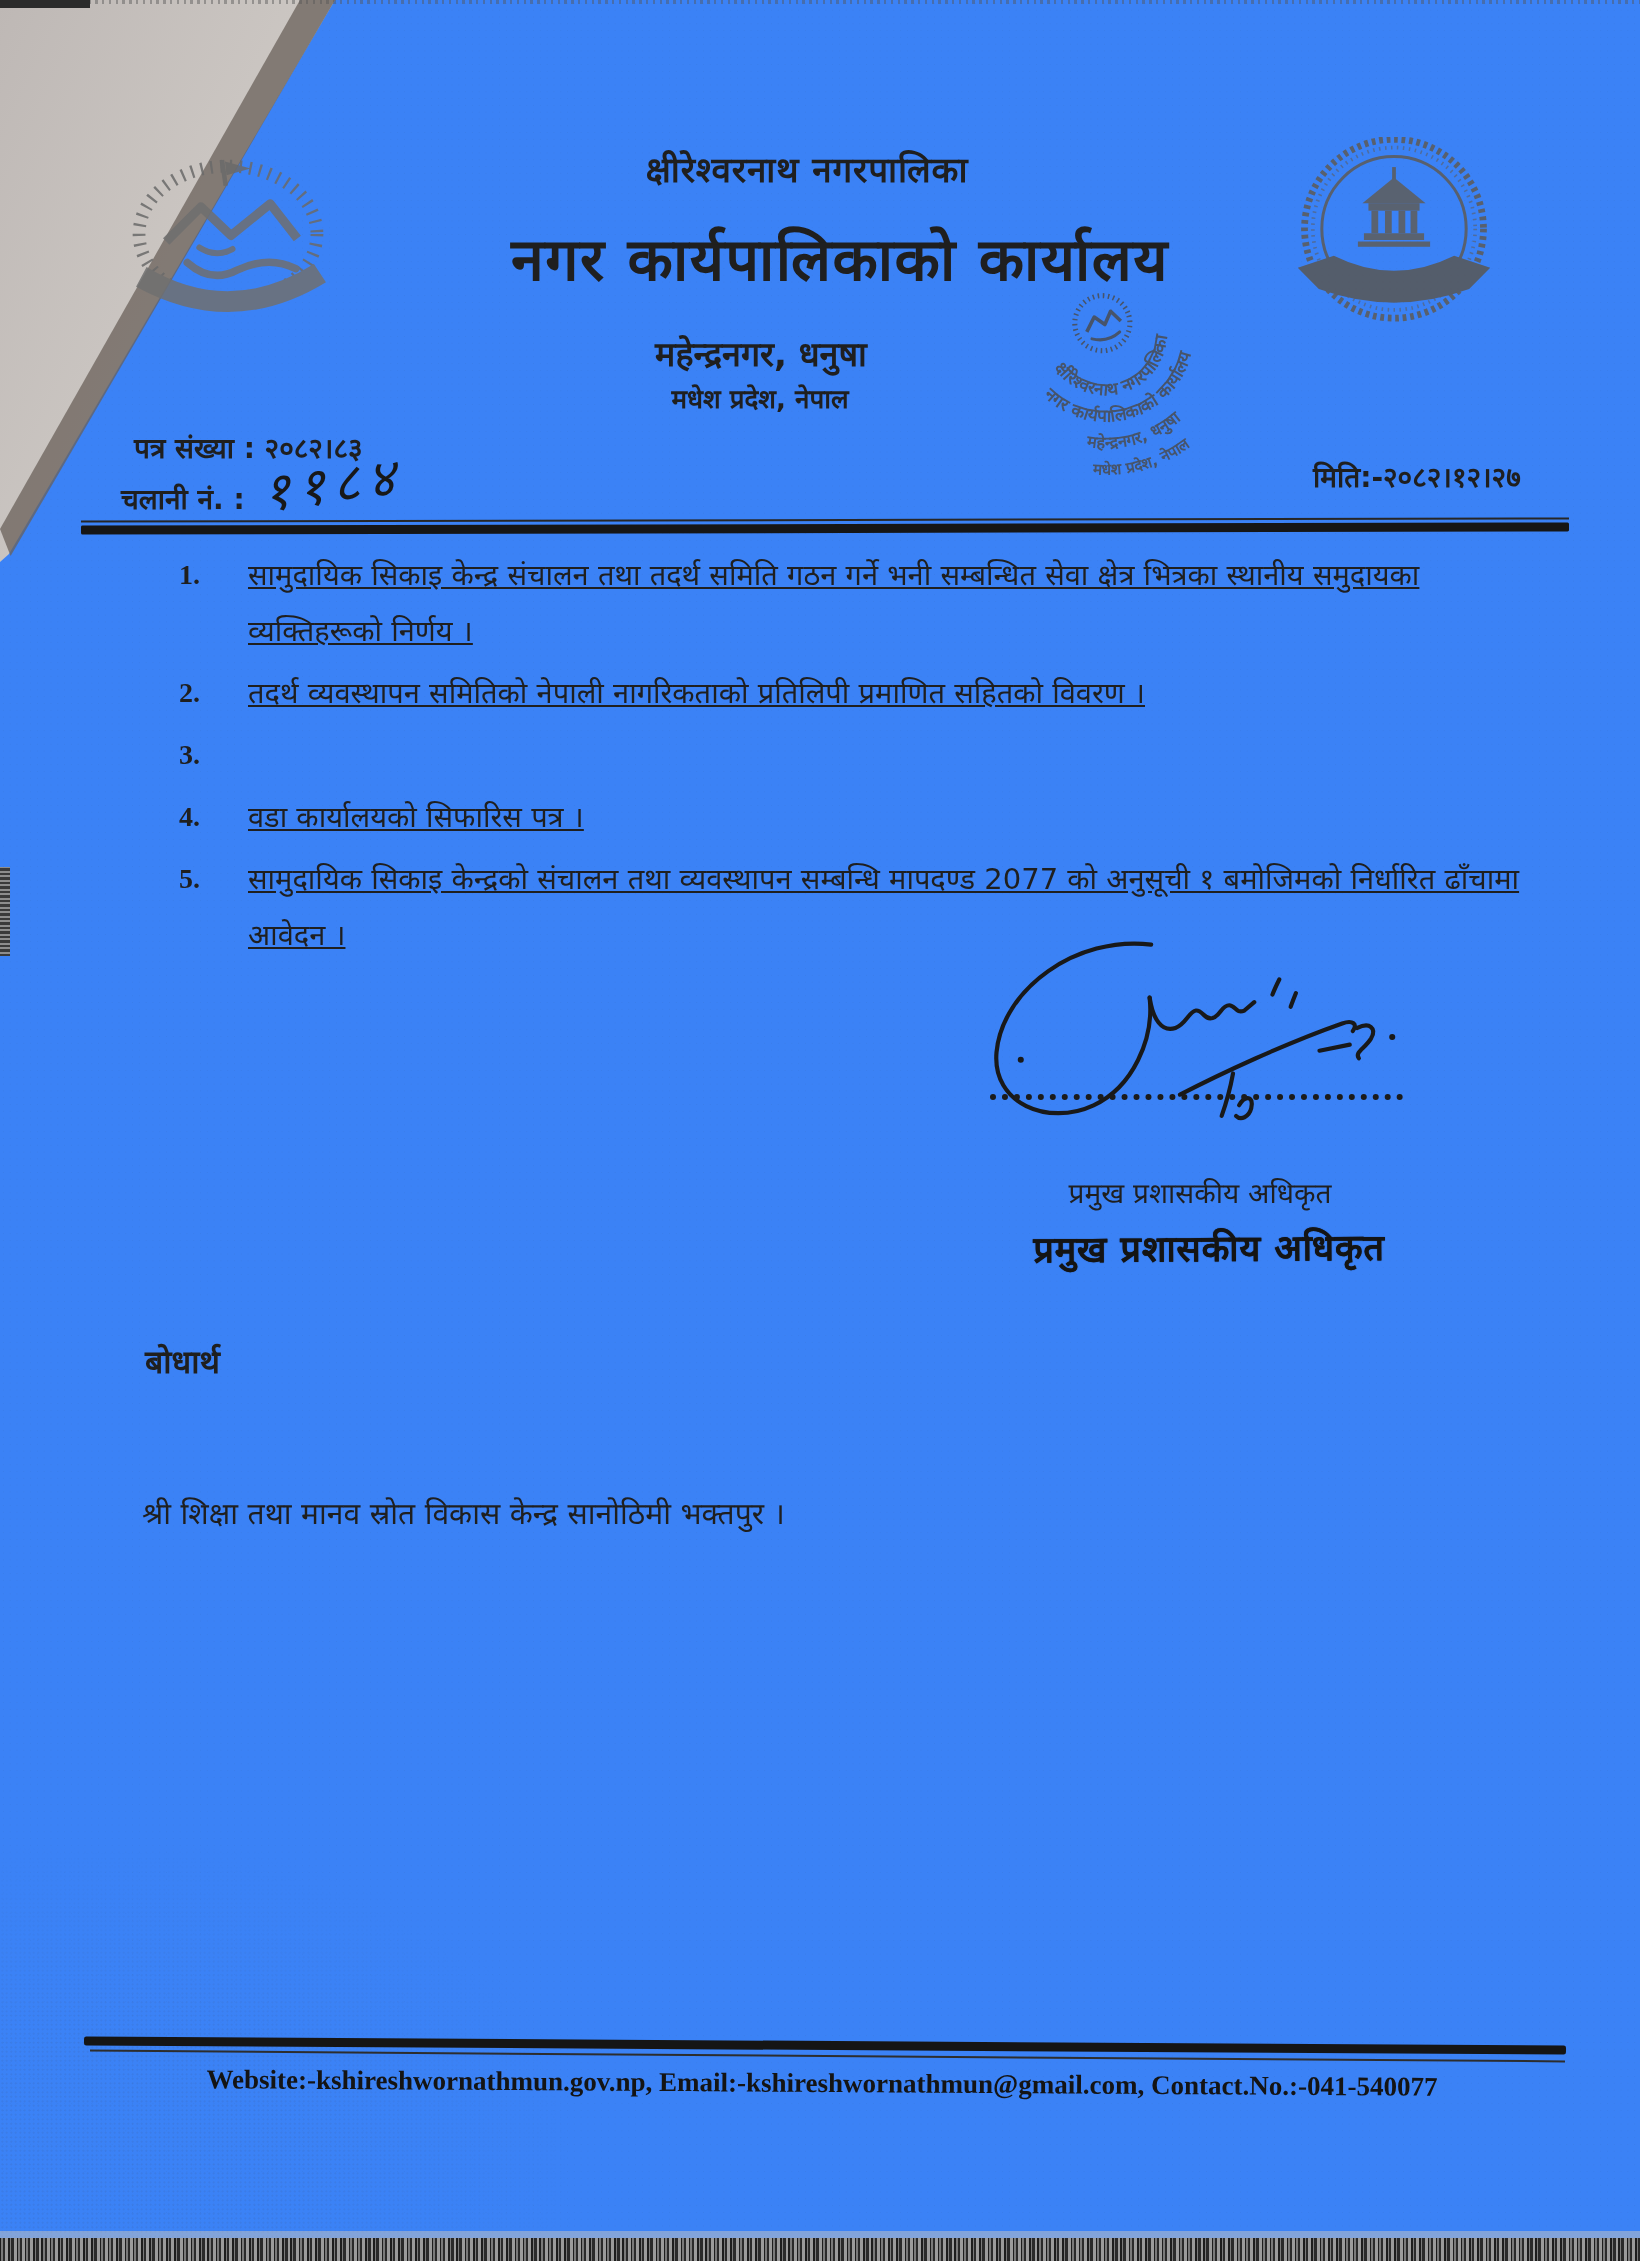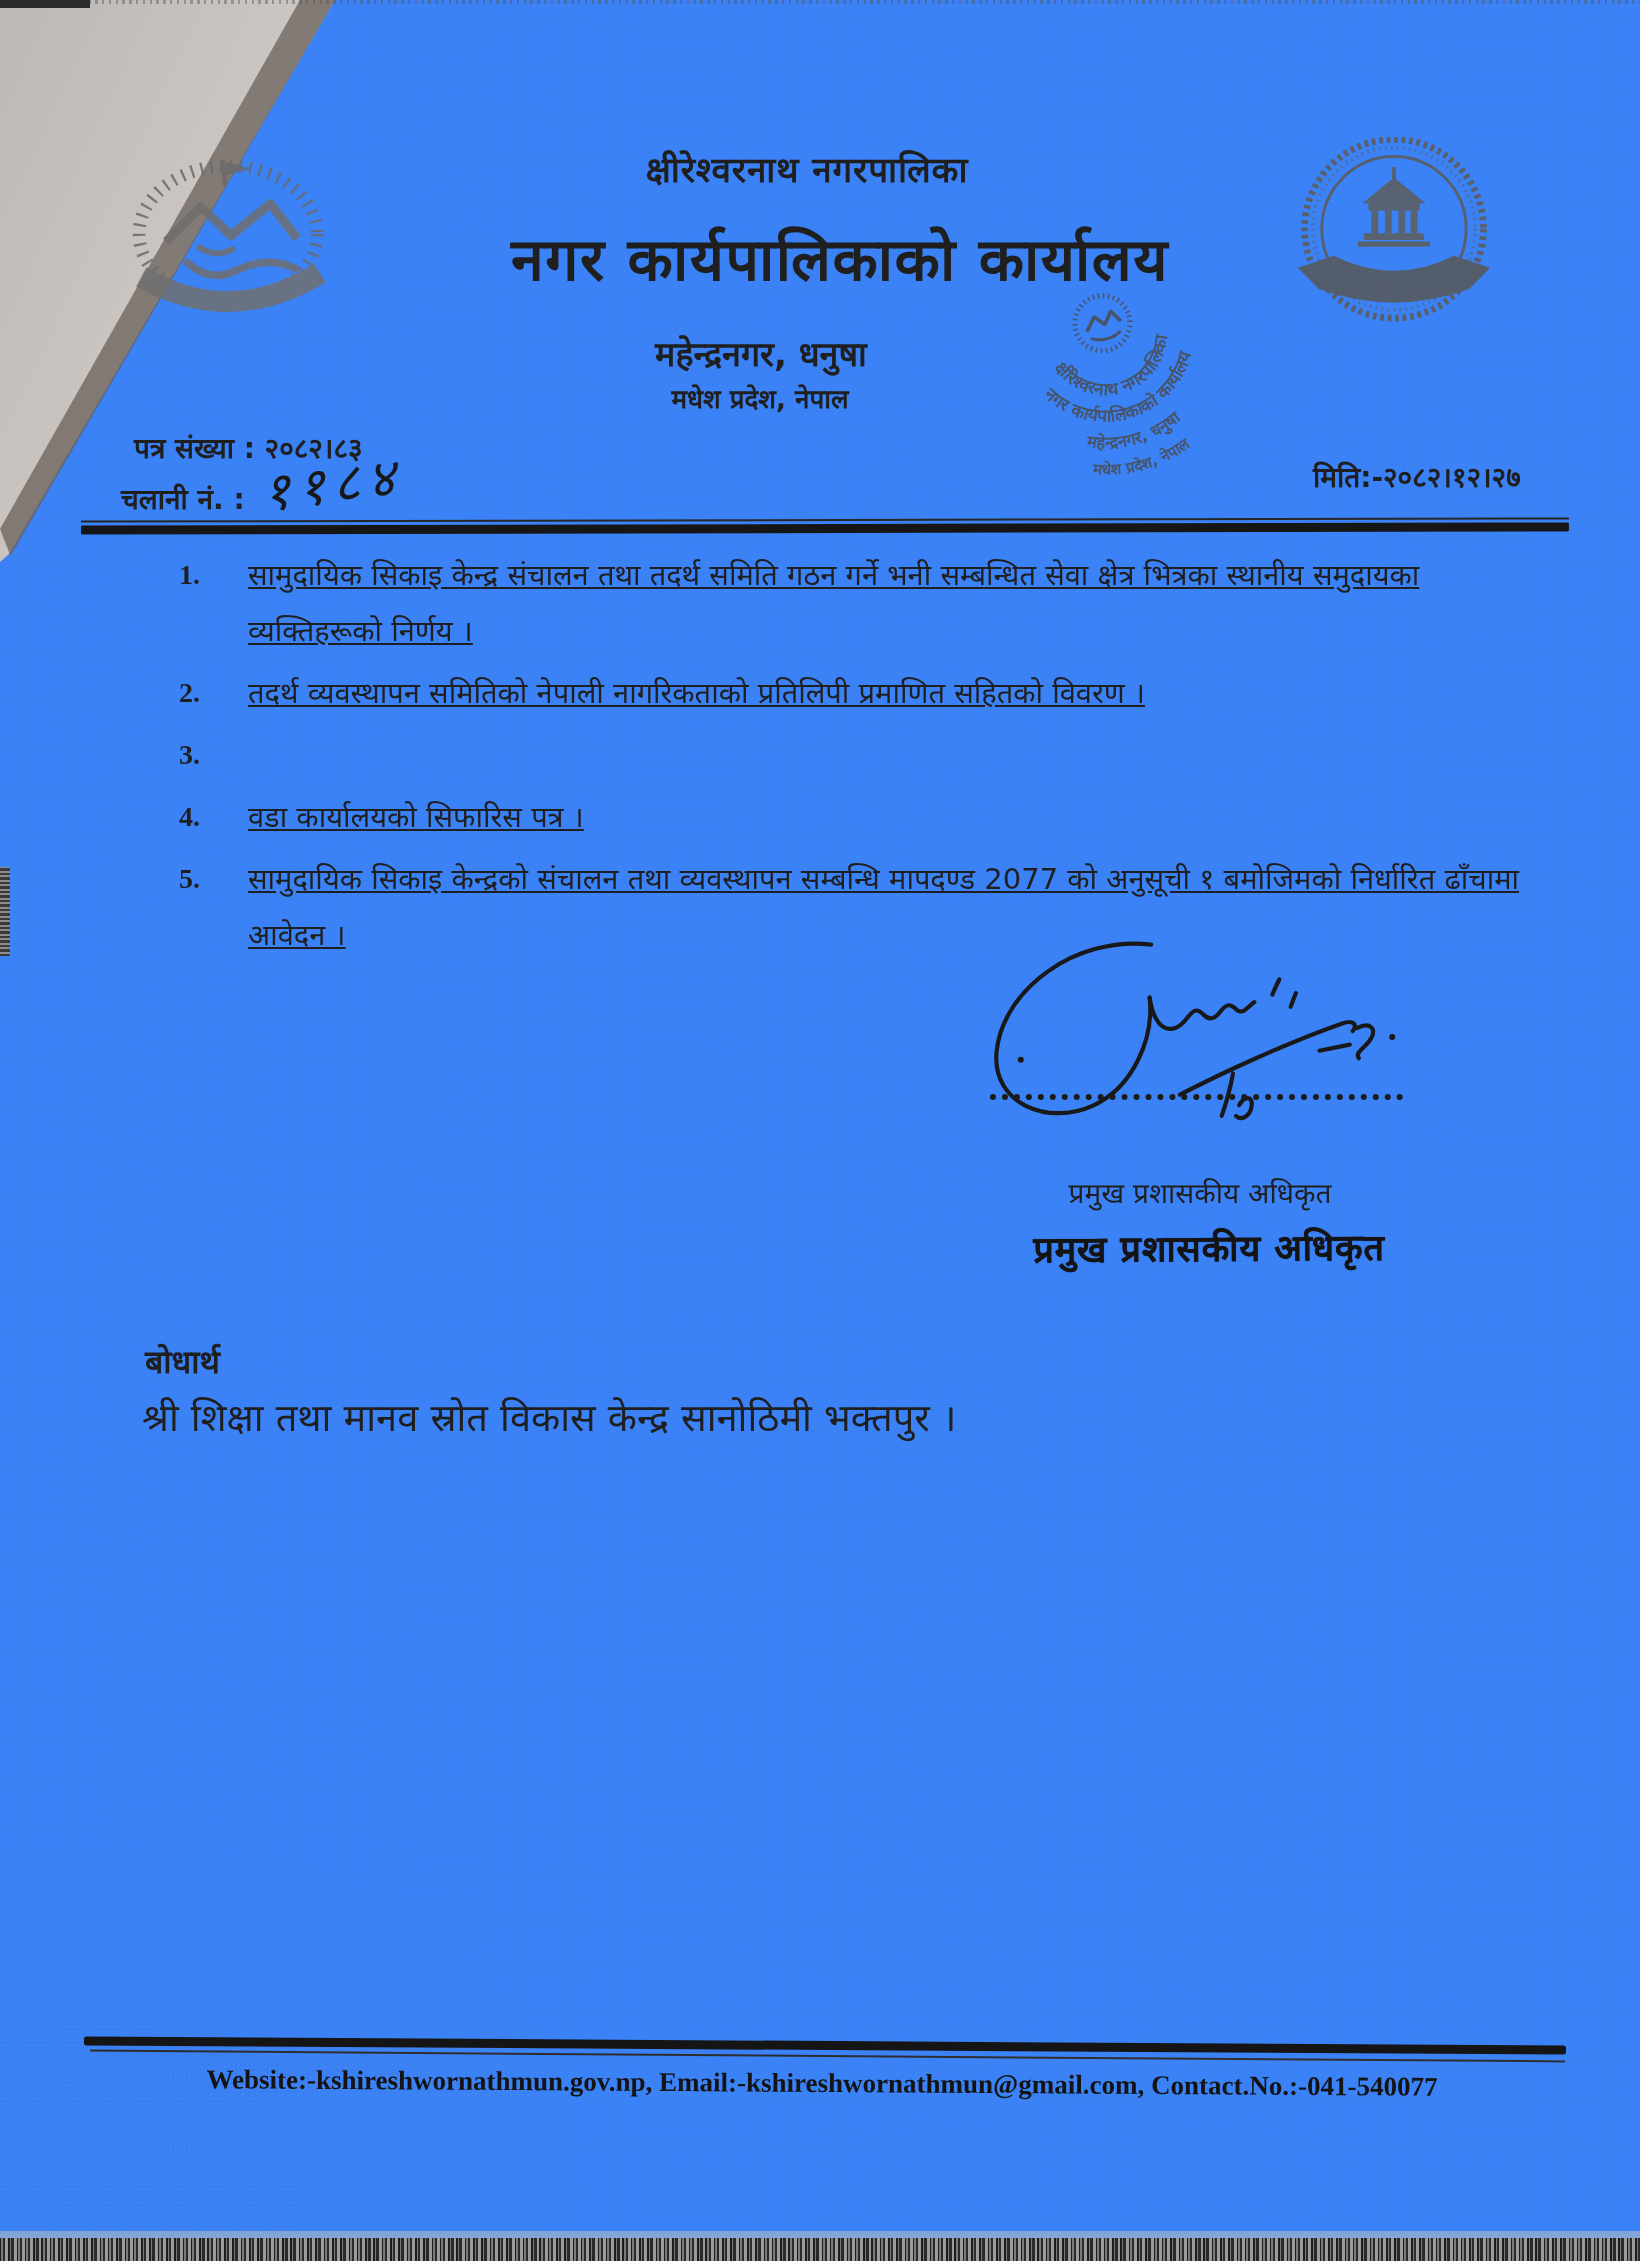--- a/index.html
+++ b/index.html
@@ -92,21 +92,21 @@
     font-size:28px;font-weight:500;white-space:nowrap;z-index:4;
   }
   .desig-stamp{
     position:absolute;left:1209px;top:1223px;transform:translateX(-50%) rotate(-.4deg);
     font-size:36px;font-weight:bold;letter-spacing:0.8px;white-space:nowrap;z-index:4;
     color:#141414;text-shadow:0 0 0.8px #141414;
   }
 
   
   .cc-head{position:absolute;left:145px;top:1339px;font-size:32px;font-weight:bold;z-index:4;}
-  .cc-rec{position:absolute;left:142px;top:1390px;font-size:38px;font-weight:500;z-index:4;}
+  .cc-rec{position:absolute;left:142px;top:1492px;font-size:30px;font-weight:500;z-index:4;}
 
   
   .f-line-thick{position:absolute;left:84px;right:74px;top:2041px;height:9px;background:#151515;
     transform:rotate(.35deg);border-radius:2.3px;z-index:4;}
   .f-line-thin{position:absolute;left:90px;right:75px;top:2055px;height:2.3px;background:#2d2d2d;
     transform:rotate(.42deg);z-index:4;}
   .f-text{
     position:absolute;left:822px;top:2068px;transform:translateX(-50%) rotate(.35deg);
     font-family:"Liberation Serif",serif;font-weight:bold;font-size:27px;white-space:nowrap;
     color:#141414;z-index:4;

